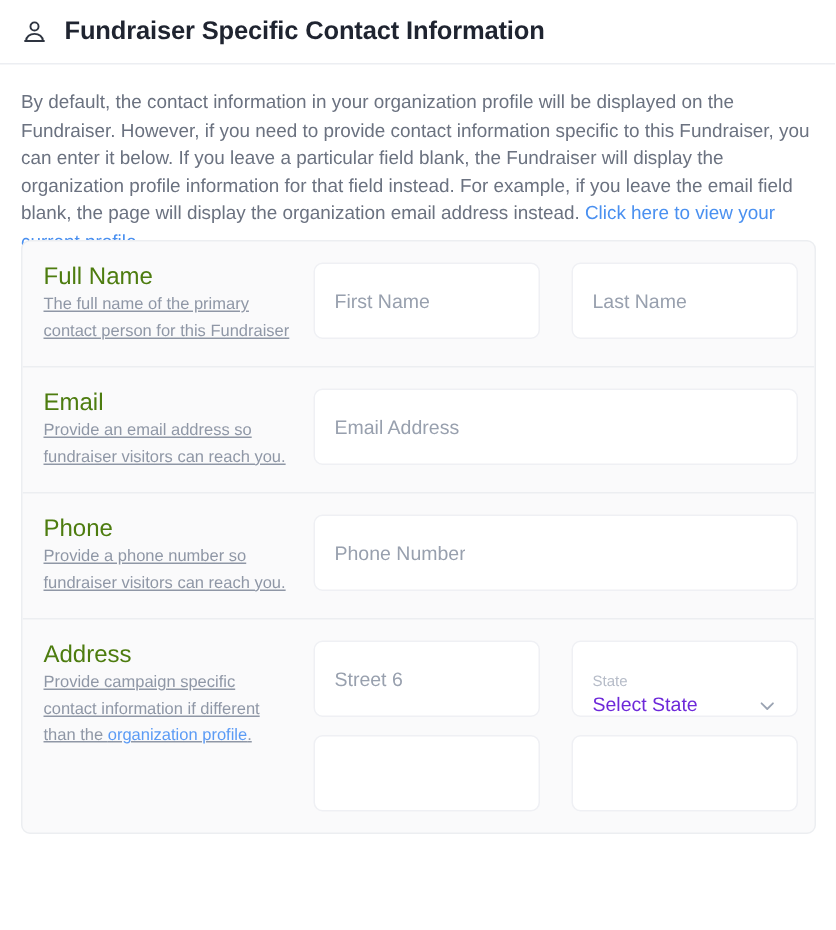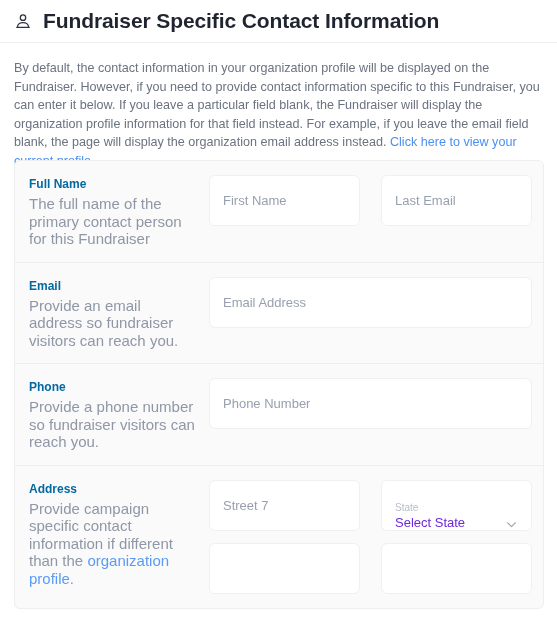--- a/index.html
+++ b/index.html
@@ -32,21 +32,21 @@
   }
   .header-icon {
     width: 18px;
     height: 18px;
     margin-right: 11px;
     flex: 0 0 auto;
     display: block;
     color: #2e3440;
   }
   .header-title {
-    font-size: 21px;
+    font-size: 17px;
     font-weight: bold;
     color: #1f2430;
     letter-spacing: -0.1px;
     white-space: nowrap;
   }
 
   
   .intro {
     padding: 16px 14px 0 14px;
     font-size: 12.6px;
@@ -79,30 +79,31 @@
   }
   .section:last-child { border-bottom: none; }
 
   .section-label {
     width: 180px;
     flex: 0 0 180px;
     padding-right: 14px;
     padding-top: 1px;
   }
   .section-title {
-    font-size: 12px;
-    font-weight: bold;
-    color: #0369a1;
+    font-size: 16px;
+    font-weight: normal;
+    color: #4d7c0f;
     margin-bottom: 2px;
     line-height: 17px;
   }
   .section-desc {
-    font-size: 15px;
+    font-size: 11px;
     line-height: 17.5px;
     color: #8f97a6;
+    text-decoration: underline;
   }
   .section-desc .link {
     color: #5b9bf5;
     text-decoration: none;
     cursor: pointer;
   }
 
   .fields {
     flex: 1 1 auto;
     display: flex;
@@ -187,21 +188,21 @@
     <div class="section">
       <div class="section-label">
         <div class="section-title">Full Name</div>
         <div class="section-desc">The full name of the primary contact person for this Fundraiser</div>
       </div>
       <div class="fields">
         <div class="field half">
           <span class="placeholder">First Name</span>
         </div>
         <div class="field half">
-          <span class="placeholder">Last Email</span>
+          <span class="placeholder">Last Name</span>
         </div>
       </div>
     </div>
 
     <div class="section">
       <div class="section-label">
         <div class="section-title">Email</div>
         <div class="section-desc">Provide an email address so fundraiser visitors can reach you.</div>
       </div>
       <div class="fields">
@@ -223,21 +224,21 @@
       </div>
     </div>
 
     <div class="section">
       <div class="section-label">
         <div class="section-title">Address</div>
         <div class="section-desc"><span>Provide campaign specific contact information if different than the </span><a class="link" href="#">organization profile</a><span>.</span></div>
       </div>
       <div class="fields">
         <div class="field half">
-          <span class="placeholder">Street 7</span>
+          <span class="placeholder">Street 6</span>
         </div>
         <div class="field half select">
           <span class="select-inner">
             <span class="select-floating-label">State</span>
             <span class="select-value">Select State</span>
           </span>
           <span class="chevron">
             <svg viewBox="0 0 24 24" width="13" height="13" fill="none" stroke="currentColor" stroke-width="2.2" stroke-linecap="round" stroke-linejoin="round">
               <polyline points="5 9 12 16 19 9"></polyline>
             </svg>

